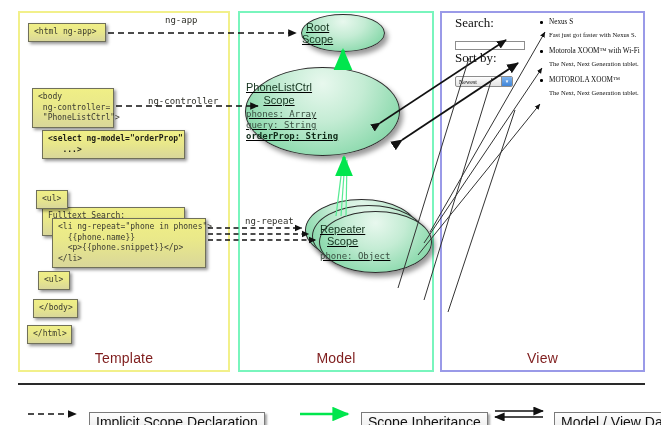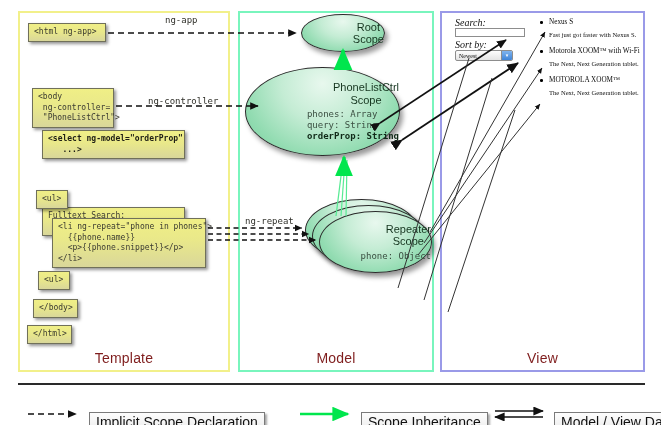--- a/index.html
+++ b/index.html
@@ -65,22 +65,23 @@
     position: absolute;
     box-sizing: border-box;
     border: 1.4px solid #2b2b2b;
     border-radius: 50%;
     background: radial-gradient(ellipse at 50% 18%, #e8f8ee 0%, #c4ecd4 38%, #93dcb2 72%, #74cf9c 100%);
     box-shadow: 3px 4px 5px rgba(0,0,0,.40);
     text-align: center;
     z-index: 20;
     display: flex;
     flex-direction: column;
-    align-items: flex-end;
+    align-items: flex-start;
     justify-content: center;
+    text-decoration: underline;
   }
   .scope-title {
     font-family: "Liberation Sans", sans-serif;
     font-size: 11px;
     color: #15351f;
     line-height: 12.5px;
     white-space: pre-line;
   }
   .scope-props {
     font-family: "DejaVu Sans Mono", "Liberation Mono", monospace;
@@ -100,25 +101,24 @@
   #scope-rep-front  { left: 319px; top: 211px; width: 113px; height: 62px; z-index: 19; }
 
   
   #view-form {
     position: absolute;
     left: 455px; top: 18px; width: 72px;
     z-index: 12;
     font-family: "Liberation Serif", serif;
   }
   .view-label {
-    font-size: 10px;
+    font-size: 13px;
     color: #111;
     line-height: 9px;
-    margin-bottom: 1px;
-    font-style: italic;
+    margin-bottom: 14px;
   }
   #search-input {
     width: 70px; height: 9px;
     box-sizing: border-box;
     border: 1px solid #8d8d8d;
     background: #fff;
     margin-bottom: 3px;
     display: block;
   }
   #sort-select {

